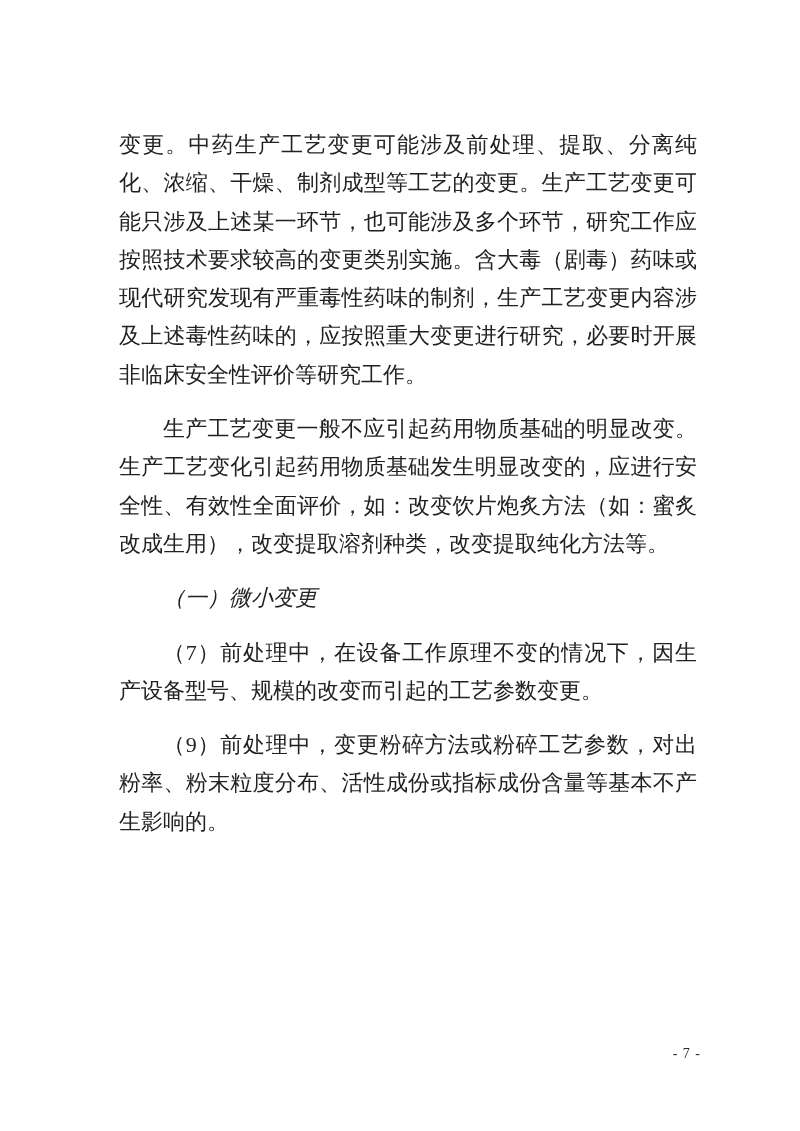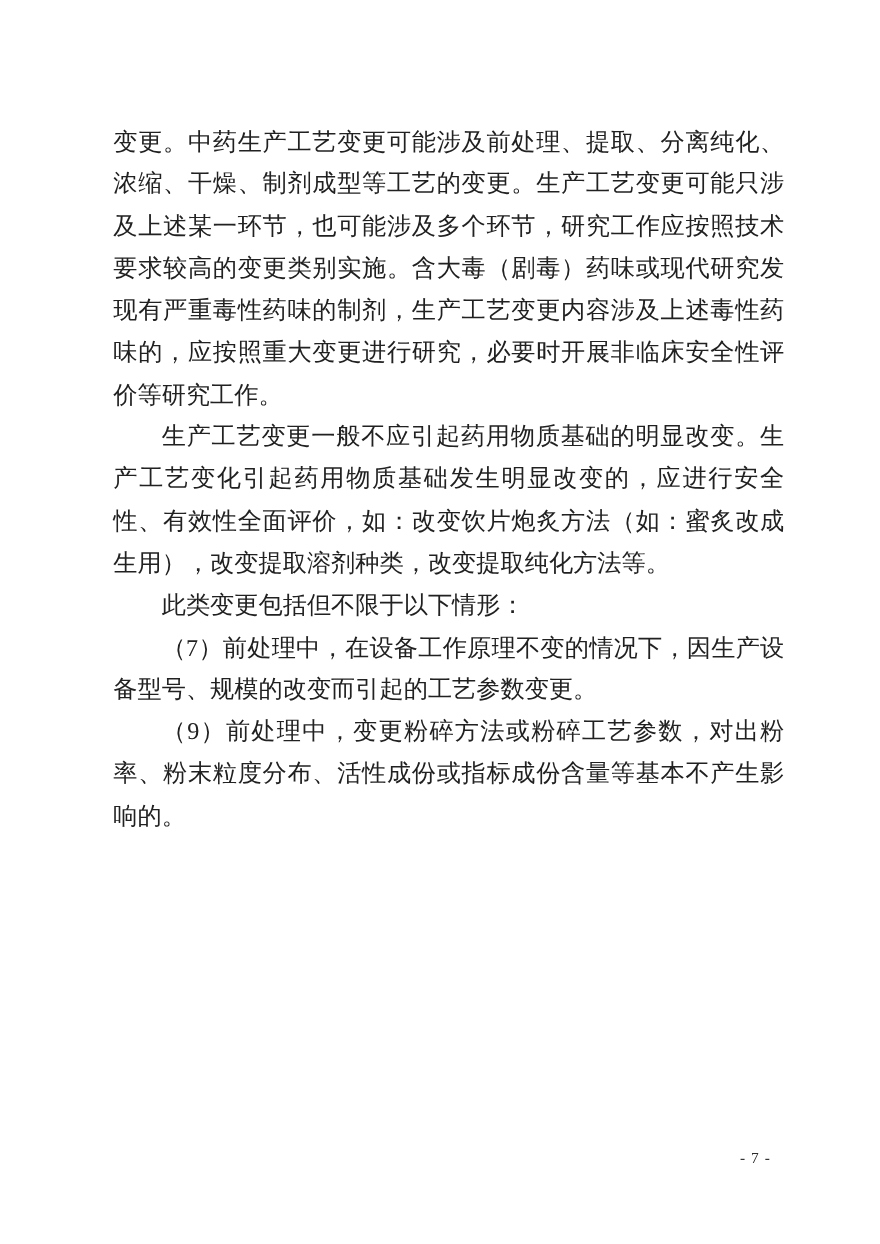--- a/index.html
+++ b/index.html
@@ -21,21 +21,21 @@
     left: 103px;
     top: 110px;
     width: 610px;
     font-size: 22px;
     line-height: 38.3px;
     text-align: justify;
     text-justify: inter-character;
     letter-spacing: 0px;
   }
   .para {
-    margin: 0;
+    margin: 16px;
     padding: 0;
   }
   .para.indent {
     text-indent: 2em;
   }
   .para.kaiti {
     font-style: italic;
   }
   .page-number {
     position: absolute;
@@ -48,18 +48,18 @@
     color: #2b2b2b;
   }
 </style>
 </head>
 <body>
 
 <div class="page">
   <div class="content" id="paragraphs">
       <p class="para">变更。中药生产工艺变更可能涉及前处理、提取、分离纯化、浓缩、干燥、制剂成型等工艺的变更。生产工艺变更可能只涉及上述某一环节，也可能涉及多个环节，研究工作应按照技术要求较高的变更类别实施。含大毒（剧毒）药味或现代研究发现有严重毒性药味的制剂，生产工艺变更内容涉及上述毒性药味的，应按照重大变更进行研究，必要时开展非临床安全性评价等研究工作。</p>
       <p class="para indent">生产工艺变更一般不应引起药用物质基础的明显改变。生产工艺变化引起药用物质基础发生明显改变的，应进行安全性、有效性全面评价，如：改变饮片炮炙方法（如：蜜炙改成生用），改变提取溶剂种类，改变提取纯化方法等。</p>
-      <p class="para indent">此类变更包括但不限于以下情形：</p>
+      <p class="para indent kaiti">（一）微小变更</p>
       <p class="para indent">（7）前处理中，在设备工作原理不变的情况下，因生产设备型号、规模的改变而引起的工艺参数变更。</p>
       <p class="para indent">（9）前处理中，变更粉碎方法或粉碎工艺参数，对出粉率、粉末粒度分布、活性成份或指标成份含量等基本不产生影响的。</p>
     </div>
   <div class="page-number">- 7 -</div>
 </div>
 
 </body></html>

